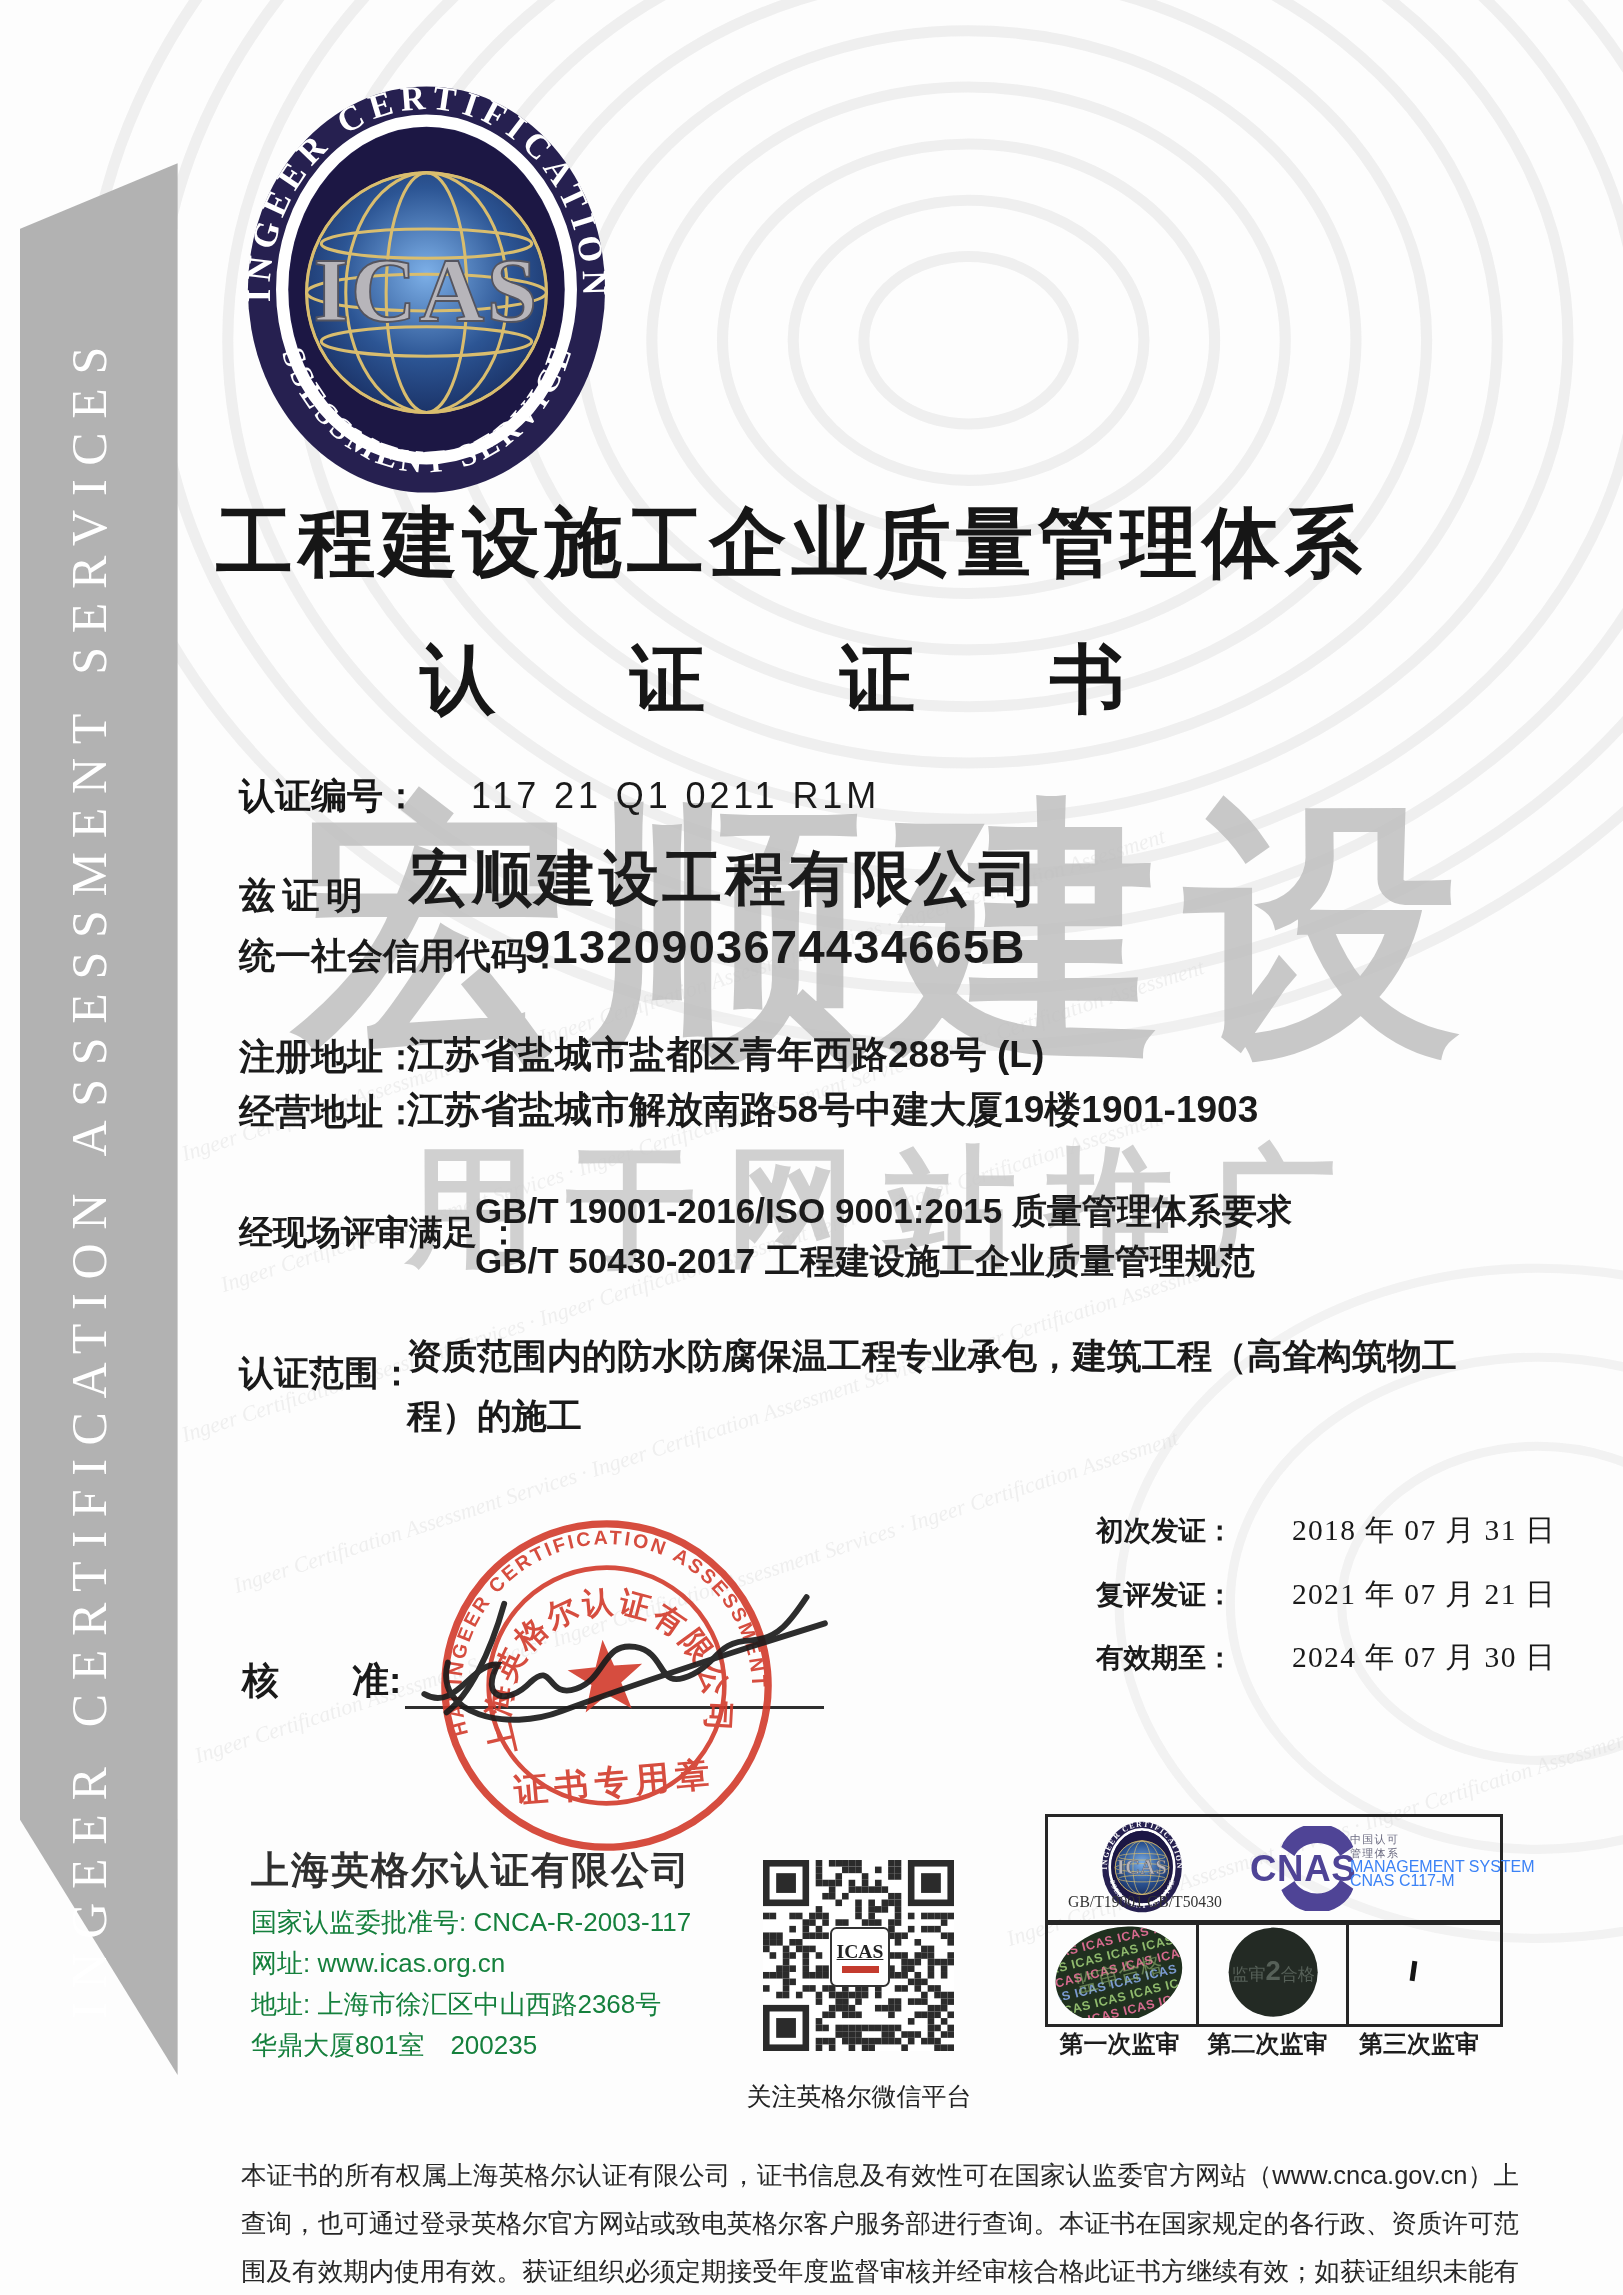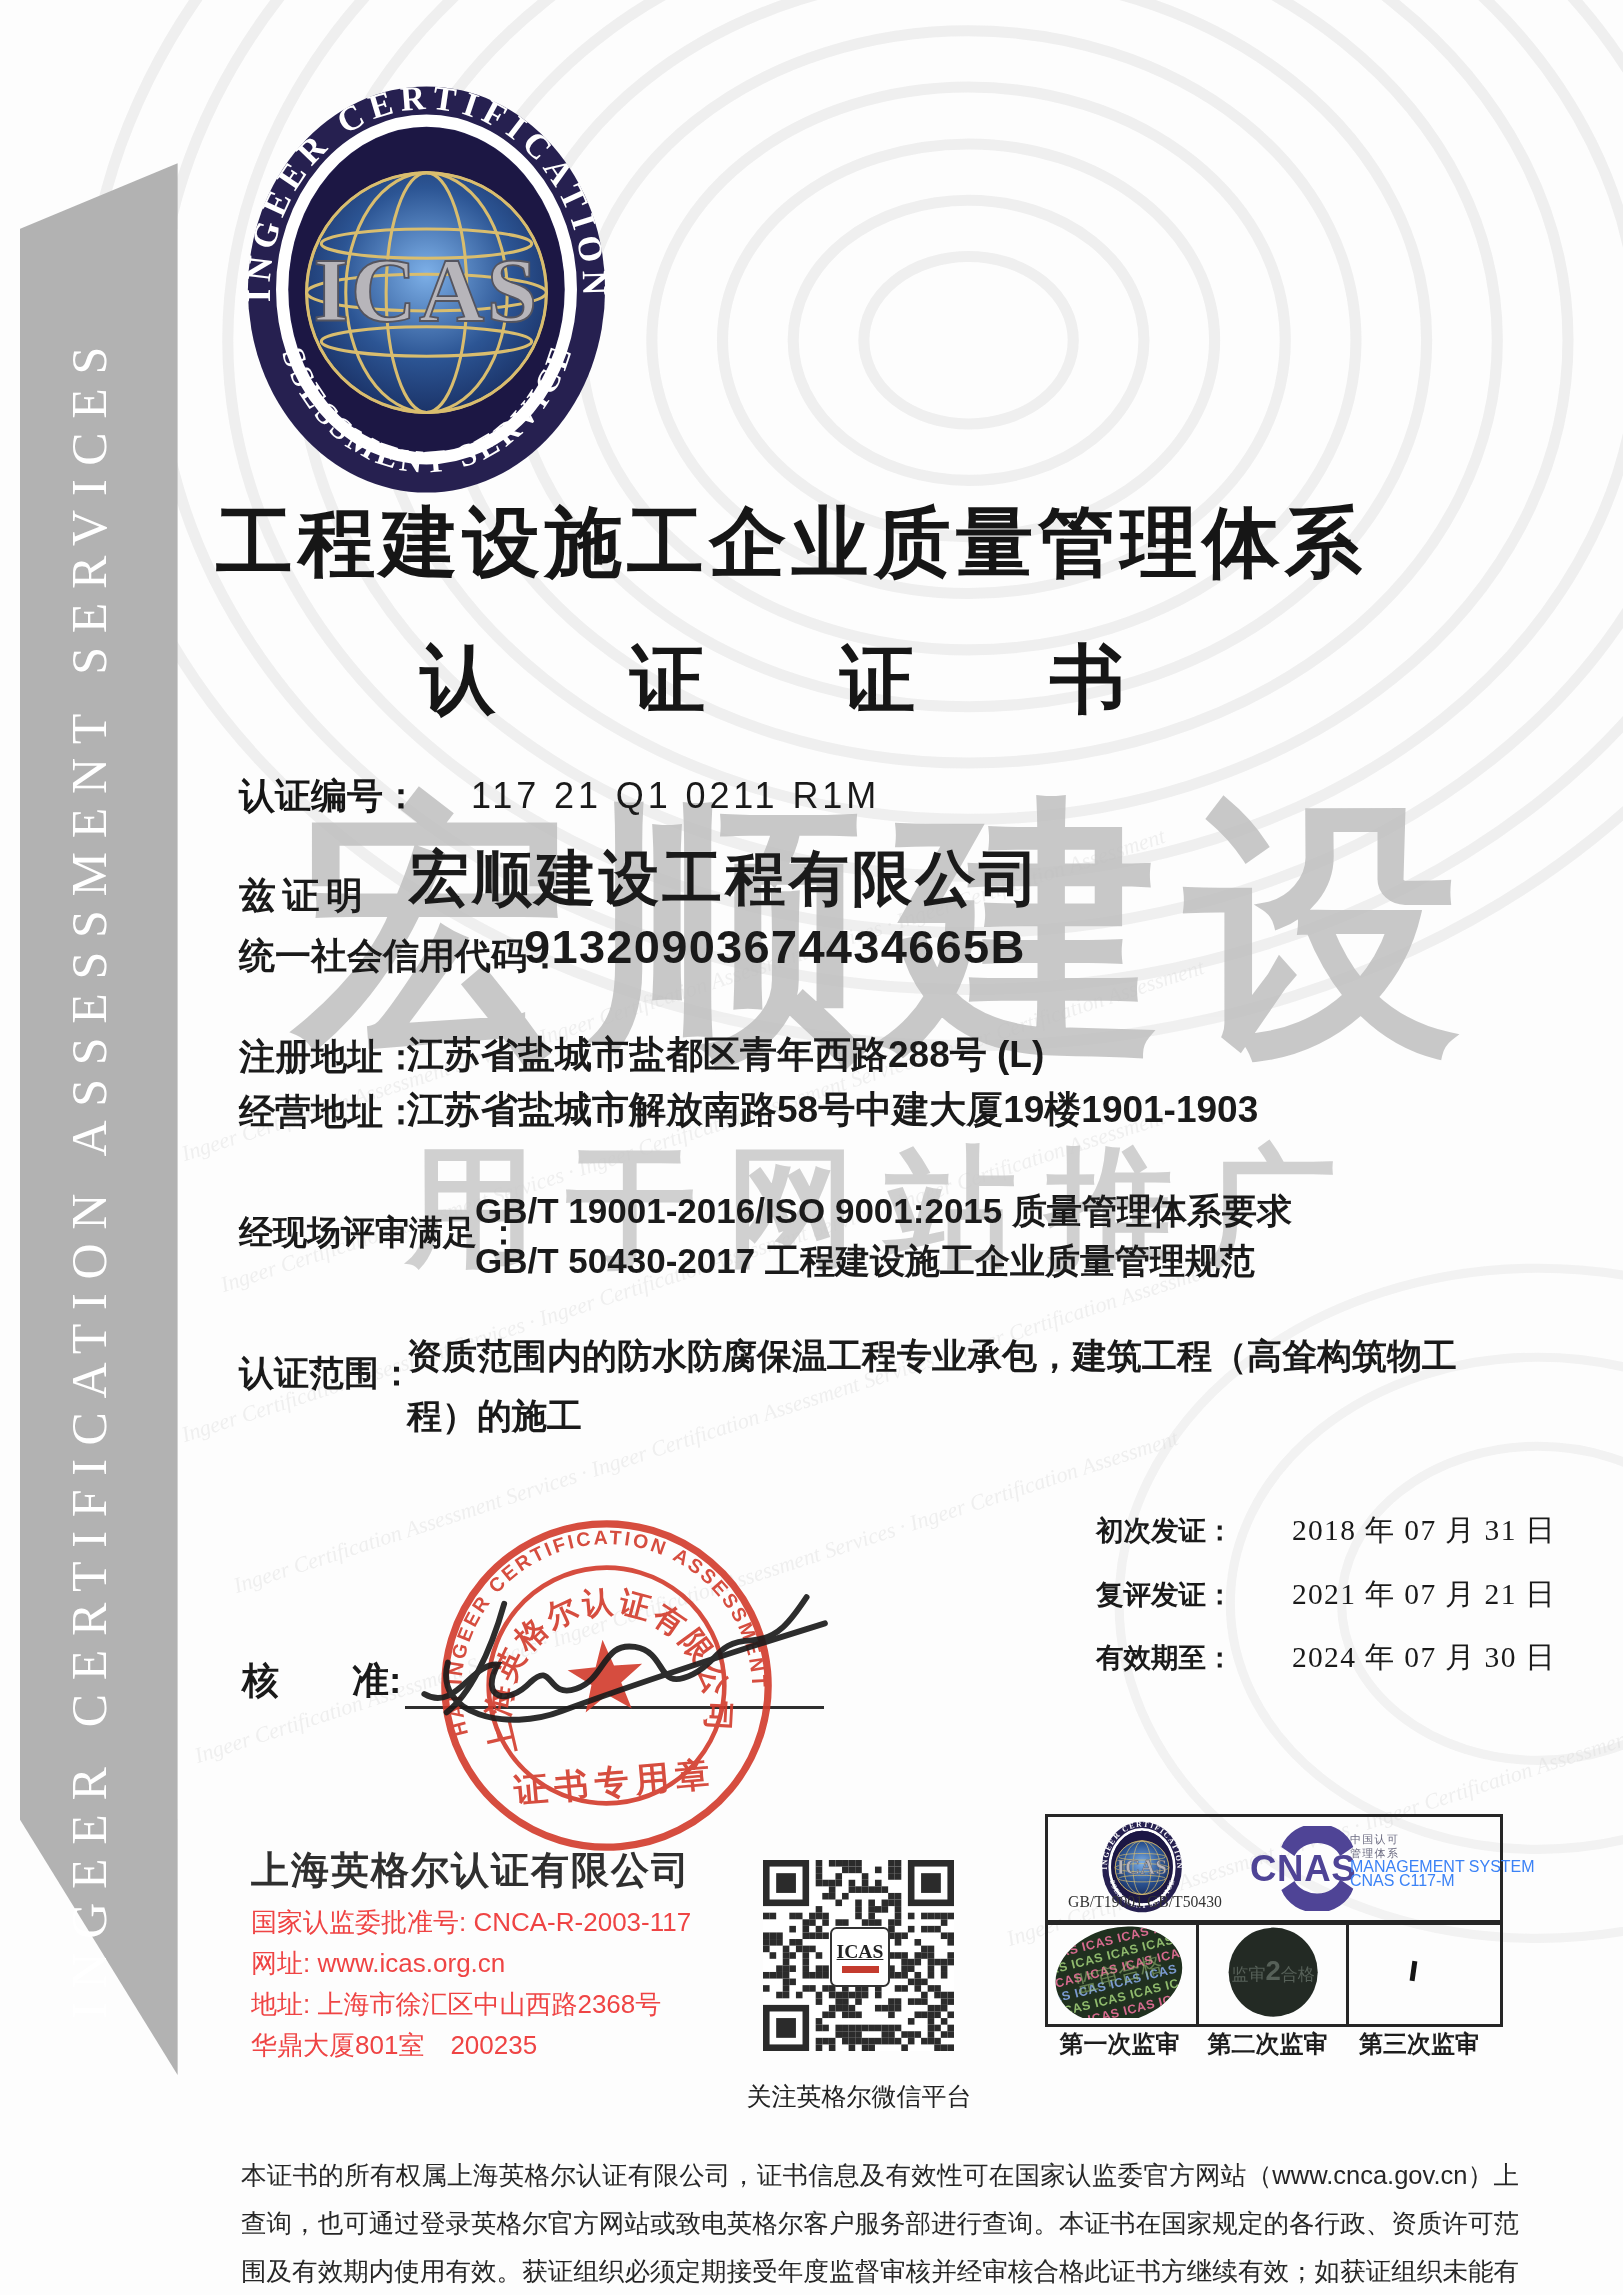--- a/index.html
+++ b/index.html
@@ -46,21 +46,21 @@
   .dates{left:1096px;top:1511px;font-size:27.5px;}
   .dates .drow{display:flex;margin-bottom:23.6px;align-items:baseline;}
   .dates .dl{width:196px;font-weight:600;}
   .dates .dv{font-family:"Liberation Serif",serif;font-size:29.5px;letter-spacing:1.3px;}
   .appr-l{left:242px;top:1656px;font-size:37px;font-weight:700;}
   .appr-r{left:352px;top:1656px;font-size:37px;font-weight:700;}
   .appr-line{left:405px;top:1706px;width:419px;height:2.6px;background:#2f2f2f;z-index:3;}
   .stamp{left:435px;top:1514px;z-index:5;opacity:.9;transform:rotate(-5deg);}
   .sig{left:406px;top:1563px;z-index:6;}
   .issuer-name{left:251px;top:1845px;font-size:38px;font-weight:800;color:#2f2f2f;letter-spacing:2px;}
-  .issuer-lines{left:251px;top:1902px;font-size:26px;line-height:41px;color:#ef4444;}
+  .issuer-lines{left:251px;top:1902px;font-size:26px;line-height:41px;color:#15803d;}
   .qr-wrap{left:763px;top:1860px;width:191px;height:191px;z-index:2;}
   .qr-logo{position:absolute;left:67px;top:67px;width:56px;height:56px;background:#fff;
            border:2.6px solid #333;border-radius:6.5px;display:flex;flex-direction:column;
            align-items:center;justify-content:center;}
   .qr-logo .t{font-family:"Liberation Serif",serif;font-weight:700;font-size:19.6px;color:#222;
               text-decoration:underline;}
   .qr-logo .r{width:37px;height:6.5px;background:#c43b2e;margin-top:3.3px;}
   .qr-cap{left:738px;top:2080px;width:242px;text-align:center;font-size:25px;color:#222;}
   .accr-top{left:1045px;top:1814px;width:452px;height:103px;border:3.3px solid #262626;background:#fff0;}
   .icas-small{left:1101px;top:1820px;}

